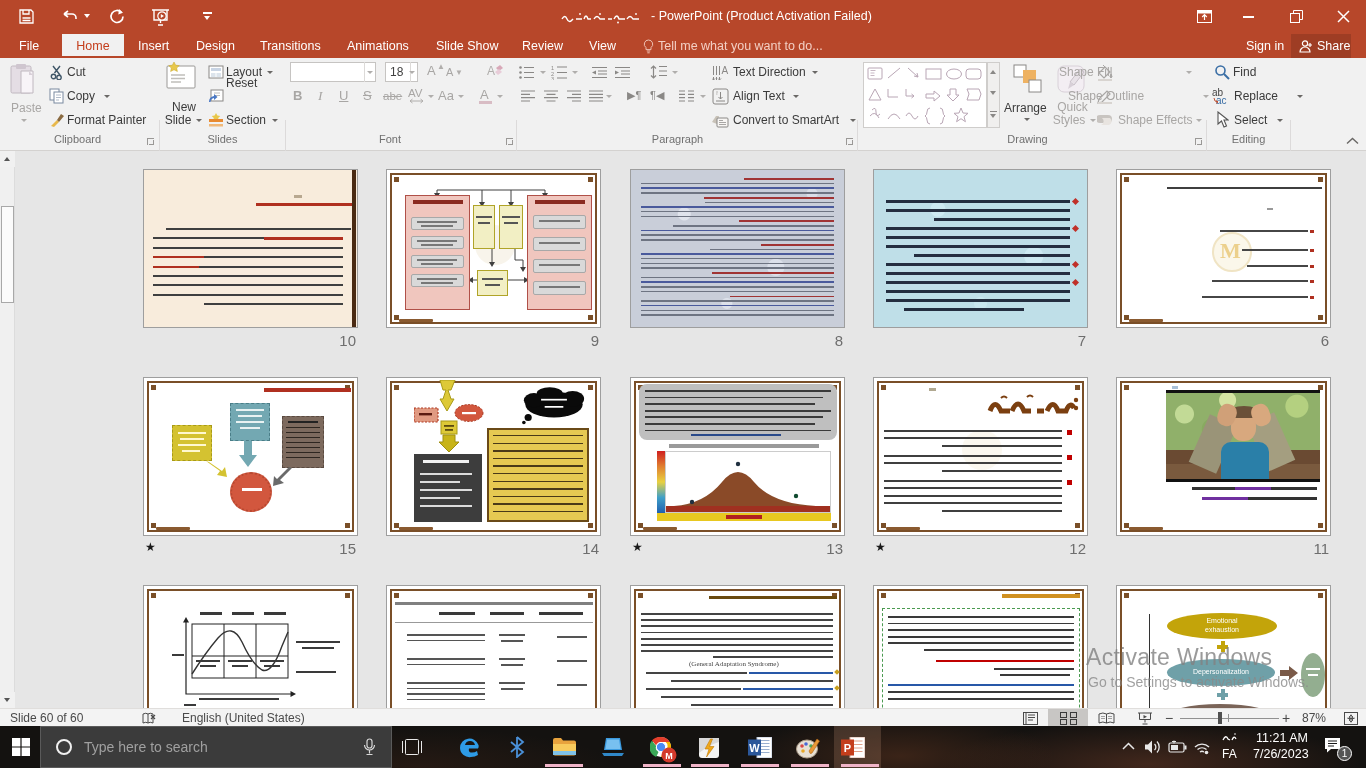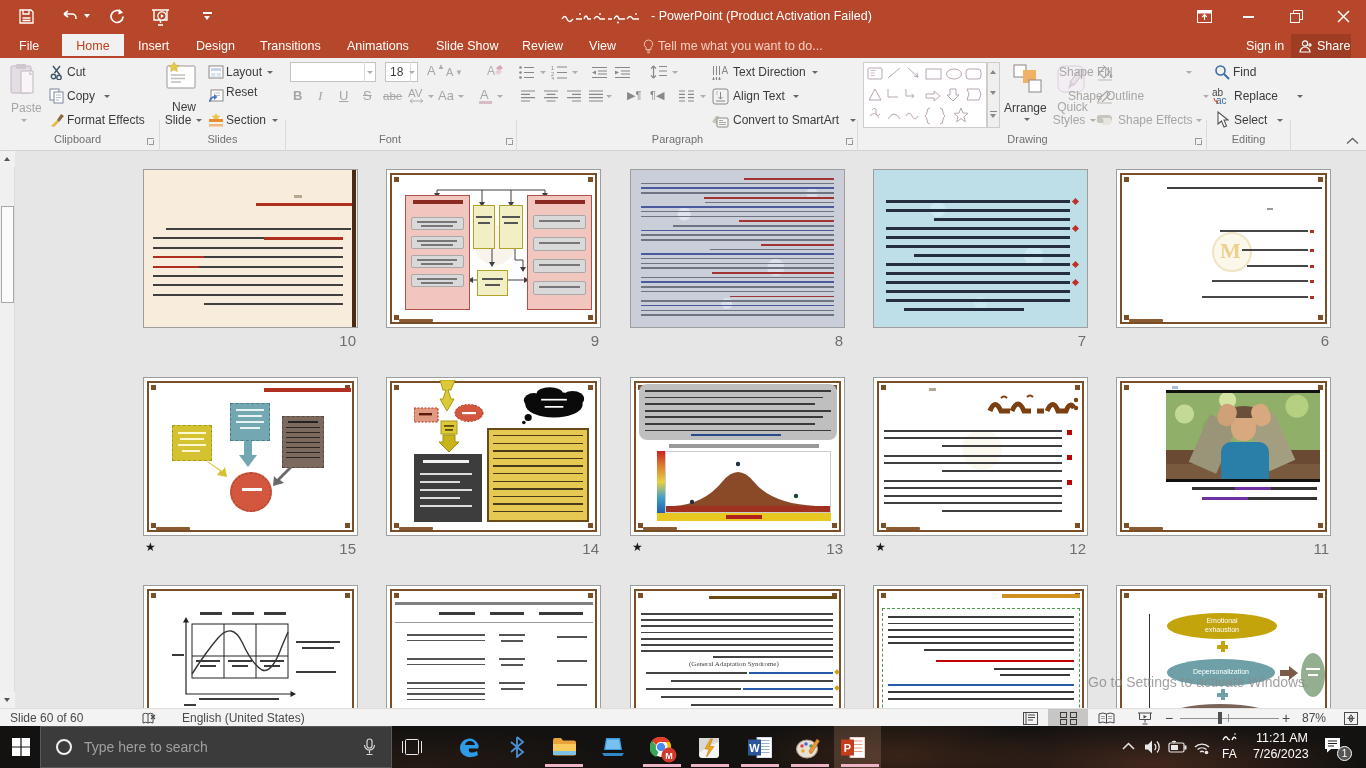--- a/index.html
+++ b/index.html
@@ -133,21 +133,21 @@
         <rect x="1" y="1" width="9" height="11" fill="#fff" stroke="#7a8aa0"></rect>
         <rect x="5" y="4" width="9" height="11" fill="#fff" stroke="#7a8aa0"></rect>
         <path d="M7 7 h5 M7 9.5 h5 M7 12 h3" stroke="#b0bac8" stroke-width="1"></path>
       </svg>
   <div class="btn-lbl" style="left:67px;top:31px">Copy</div>
   <div class="dd" style="left:104px;top:37px"></div>
   <svg class="ab" style="left:49px;top:54px" width="17" height="16" viewBox="0 0 17 16">
         <path d="M2 14 L8 8 l2 2 L5 15 z" fill="#e8b84b"></path>
         <path d="M8 8 l4 -6 3 2 -5 6 z" fill="#8a6a40"></path>
       </svg>
-  <div class="btn-lbl" style="left:67px;top:55px">Format Effects</div>
+  <div class="btn-lbl" style="left:67px;top:55px">Format Painter</div>
   <div class="grp-lbl" style="left:30px;width:95px">Clipboard</div>
   <div class="dlg" style="left:147px;top:80px"></div>
 
   <svg class="ab" style="left:166px;top:4px" width="30" height="32" viewBox="0 0 30 32">
         <rect x="1" y="4" width="28" height="22" rx="1" fill="#fff" stroke="#9a9896"></rect>
         <path d="M5 13 h14 M5 16.5 h14 M5 20 h10" stroke="#c0beba" stroke-width="1.4"></path>
         <path d="M8 0 l1.7 3.2 3.6 .4 -2.6 2.4 .7 3.5 -3.4 -1.7 -3.4 1.7 .7 -3.5 -2.6 -2.4 3.6 -.4 z" fill="#e8c84b" stroke="#c8a82b" stroke-width=".5"></path>
       </svg>
   <div class="btn-lbl" style="left:166px;top:42px;width:30px;text-align:right">New</div>
   <div class="btn-lbl" style="left:160px;top:55px;width:36px;text-align:center">Slide</div>
@@ -158,21 +158,21 @@
         <rect x="3" y="8" width="4.5" height="4" fill="#dce4ec"></rect>
         <rect x="8.5" y="8" width="4.5" height="4" fill="#dce4ec"></rect>
       </svg>
   <div class="btn-lbl" style="left:226px;top:7px">Layout</div>
       <div class="dd" style="left:267px;top:13px"></div>
   <svg class="ab" style="left:208px;top:31px" width="16" height="14" viewBox="0 0 16 14">
         <rect x="3" y="1" width="12" height="11" fill="#fff" stroke="#8a8886"></rect>
         <path d="M6 4 h6 M6 6.5 h6" stroke="#c0beba"></path>
         <path d="M1 13 a6 6 0 0 1 5 -6 l0 -2 3.5 3 -3.5 3 0 -2 a4.5 4.5 0 0 0 -3.5 4 z" fill="#4a78c4"></path>
       </svg>
-  <div class="btn-lbl" style="left:226px;top:27px">Reset</div>
+  <div class="btn-lbl" style="left:226px;top:18px">Reset</div>
   <svg class="ab" style="left:208px;top:55px" width="16" height="14" viewBox="0 0 16 14">
         <path d="M8 0 l1.4 2.6 2.9 .3 -2.1 2 .5 2.8 -2.7 -1.4 -2.7 1.4 .5 -2.8 -2.1 -2 2.9 -.3 z" fill="#e8c84b"></path>
         <rect x="1" y="6" width="14" height="3" fill="#e88a30"></rect>
         <rect x="1" y="11" width="14" height="2.5" fill="#f0b878"></rect>
       </svg>
   <div class="btn-lbl" style="left:226px;top:55px">Section</div>
       <div class="dd" style="left:272px;top:61px"></div>
   <div class="grp-lbl" style="left:175px;width:95px">Slides</div>
 
   <div class="ab" style="left:290px;top:4px;width:86px;height:20px;background:#fff;border:1px solid #c6c4c2"></div>
@@ -817,20 +817,21 @@
         <div class="ab" style="left:100px;top:107px;width:11px;height:3.5px;background:#6fa0a8;"></div>
         <div class="ab" style="left:104px;top:103px;width:3.5px;height:11px;background:#6fa0a8;"></div>
         <div class="ab" style="left:48px;top:118px;width:110px;height:27px;border-radius:50%;background:#7a6458"></div>
         <svg class="ab" style="left:163px;top:80px" width="18" height="14" viewBox="0 0 18 14">
           <path d="M0 4 h9 v-4 l9 7 -9 7 v-4 h-9 z" fill="#7a5a48"></path>
         </svg>
         <div class="ab" style="left:184px;top:67px;width:24px;height:44px;border-radius:50%;background:#93ae90"></div>
         <div class="ab" style="left:189px;top:82px;width:14px;height:2px;background:#fff;"></div>
         <div class="ab" style="left:191px;top:88px;width:10px;height:2px;background:#fff;"></div>
       </div>
+<div class="ab" style="left:1086px;top:493px;font-size:23px;color:#828282;opacity:.8;letter-spacing:.3px;white-space:nowrap">Activate Windows</div>
 <div class="ab" style="left:1088px;top:523px;font-size:14px;color:#8a8a8a;opacity:.8;white-space:nowrap">Go to Settings to activate Windows.</div>
 </div>
 <div class="ab" id="statusbar">
   <div class="ab" style="left:10px;top:2px">Slide 60 of 60</div>
   <svg class="ab" style="left:142px;top:3px" width="15" height="13" viewBox="0 0 15 13">
         <path d="M1 2 q3 -1.5 5 0 v9 q-2 -1.5 -5 0 z M6 2 q2 -1.5 5 0 v9 q-3 -1.5 -5 0" fill="none" stroke="#4a4a4a" stroke-width="1"></path>
         <path d="M9 3 l4 4 M13 3 l-4 4" stroke="#4a4a4a" stroke-width="1.2"></path>
       </svg>
   <div class="ab" style="left:182px;top:2px">English (United States)</div>
   <svg class="ab" style="left:1023px;top:3px" width="15" height="13" viewBox="0 0 15 13">

